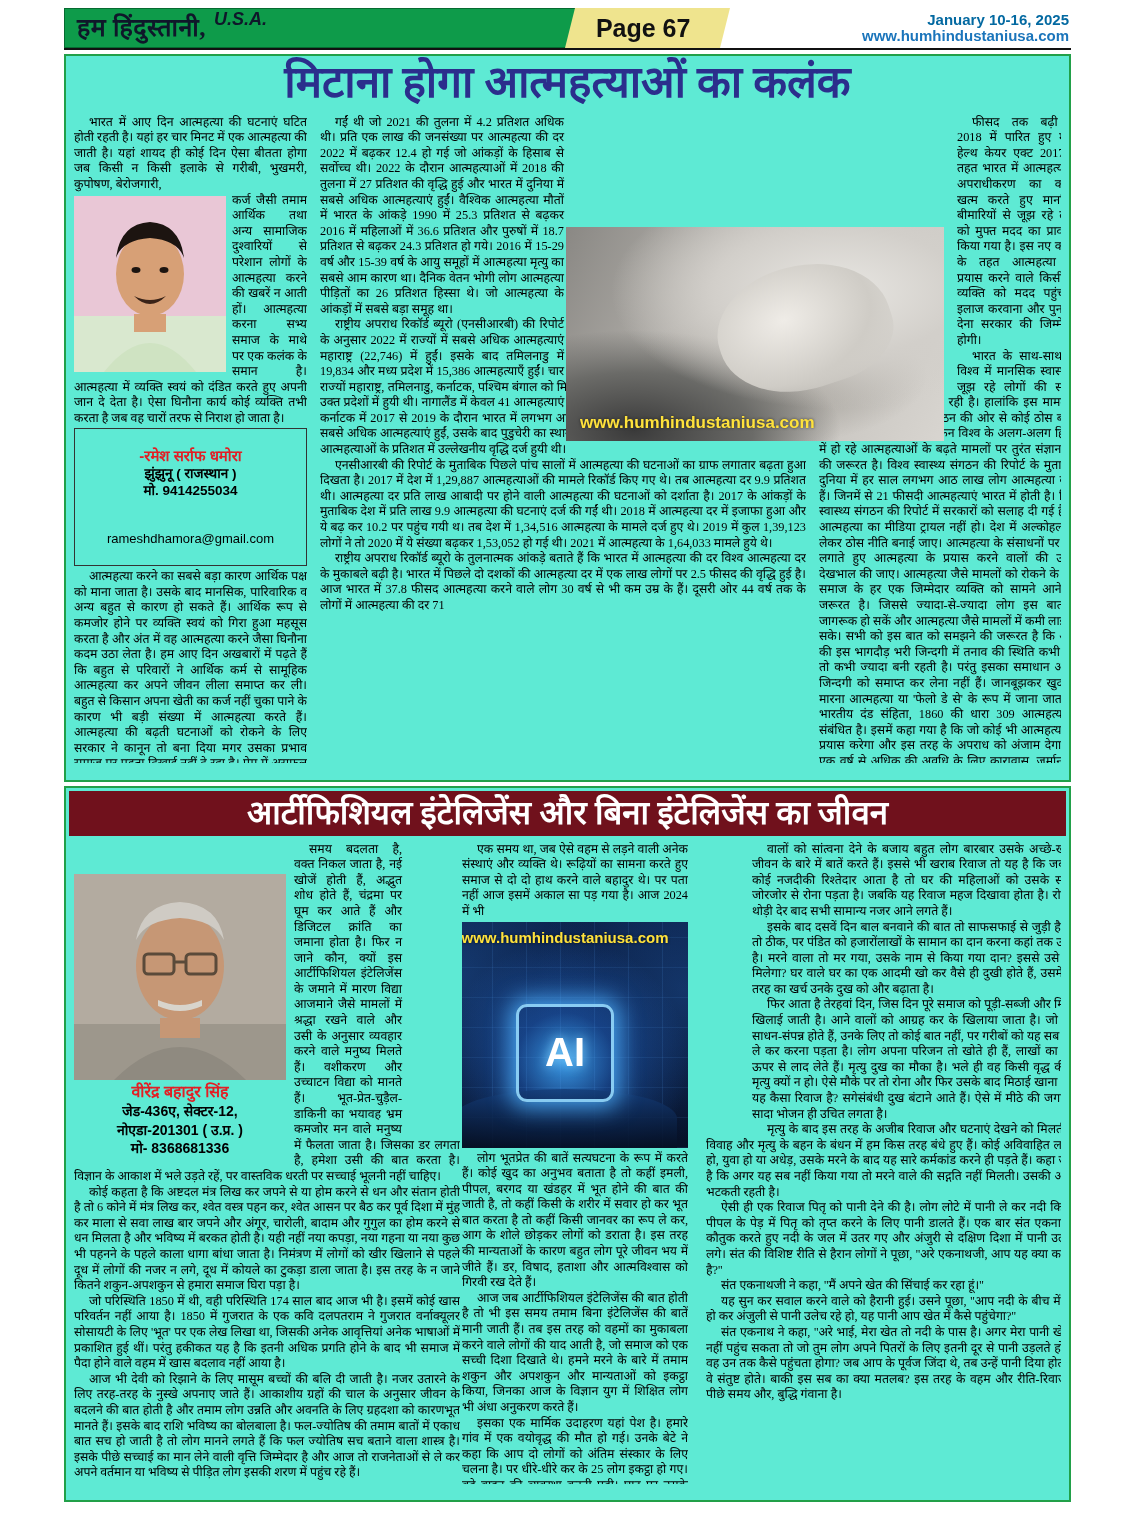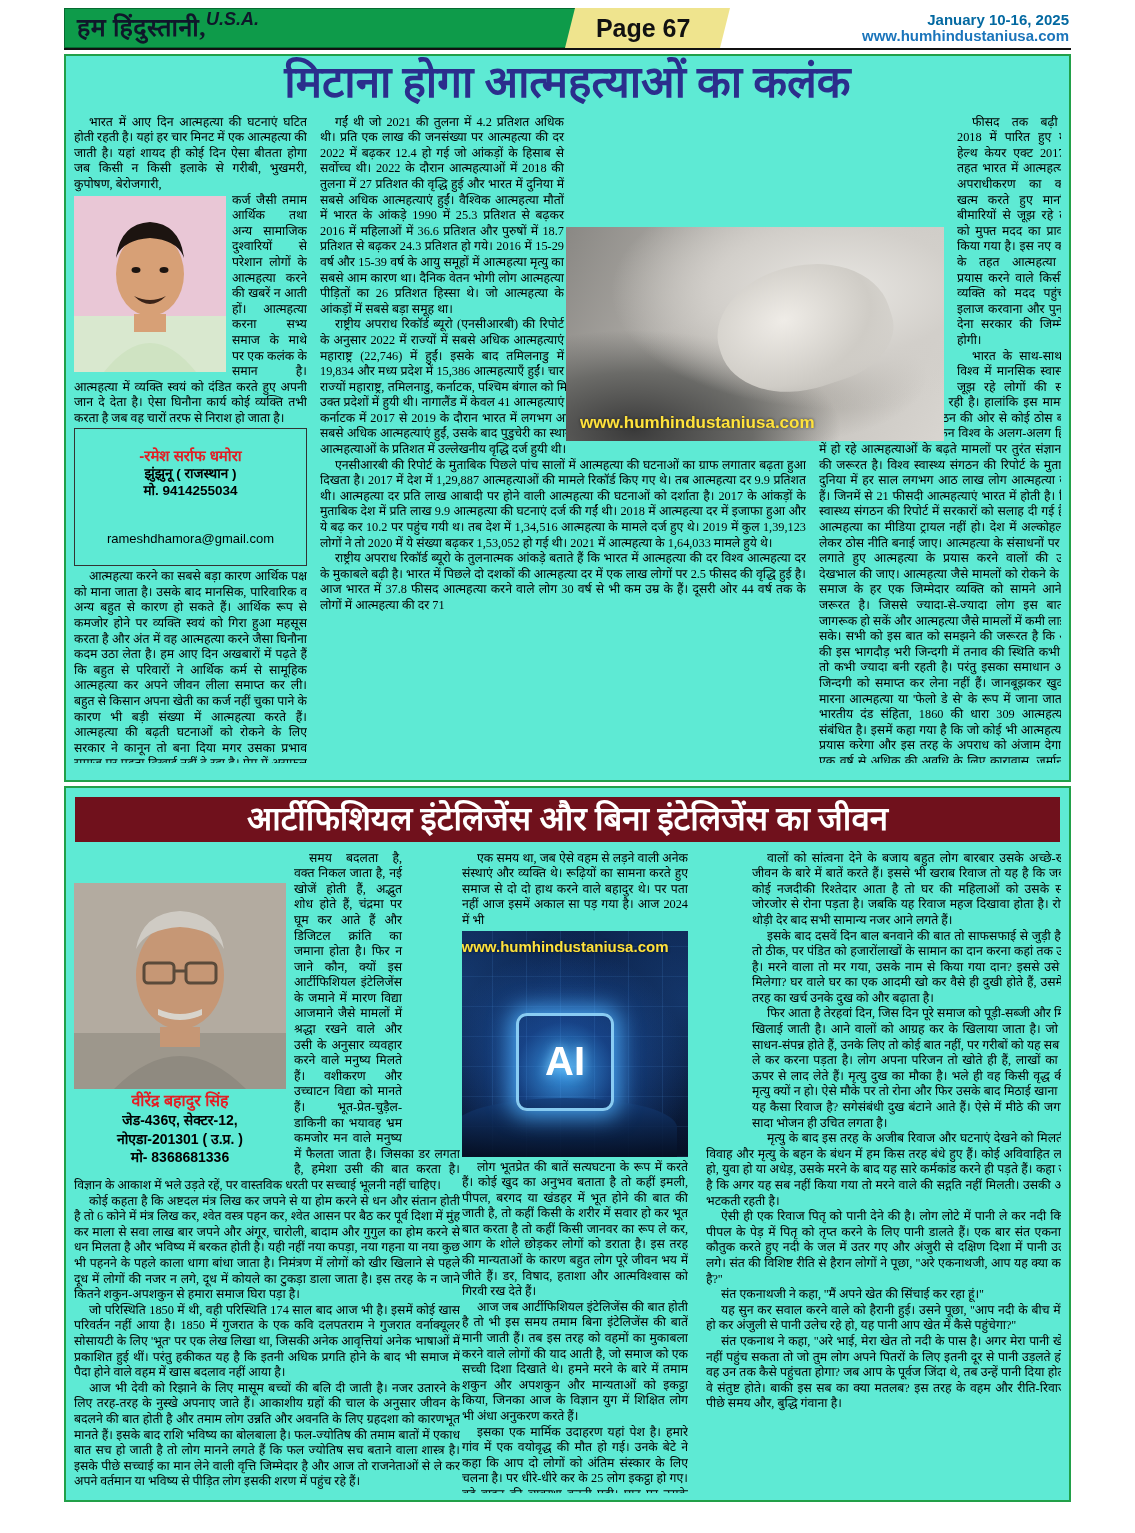--- a/index.html
+++ b/index.html
@@ -4,33 +4,33 @@
 <style>
   html,body{margin:0;padding:0;background:#ffffff;}
   body{font-family:"Liberation Serif","DejaVu Serif",serif;}
   .page{position:relative;width:1135px;height:1533px;background:#fff;overflow:hidden;}
   .inner{position:absolute;left:64px;top:8px;width:1007px;}
 
   
   .hdr{display:flex;align-items:stretch;height:40px;border-bottom:2px solid #111;}
   .hdr-green{background:#0E9B4A;color:#0f172a;flex:0 0 500px;display:flex;padding-left:12px;border:1px solid #066b31;}
   .hdr-green .mast{font-weight:bold;font-size:25px;letter-spacing:.5px;}
-  .hdr-green .mast-usa{font-style:italic;font-weight:bold;font-size:18px;font-family:"Liberation Sans",sans-serif;}
+  .hdr-green .mast-usa{font-style:italic;font-weight:bold;font-size:18px;margin-left:8px;font-family:"Liberation Sans",sans-serif;}
   .hdr-chip{background:#EFE48E;color:#111;font-family:"Liberation Sans",sans-serif;font-weight:bold;font-size:25px;
             display:flex;align-items:center;padding:0 34px 0 26px;transform:skewX(-14deg);margin-left:-8px;}
   .hdr-chip>span{transform:skewX(14deg);}
   .hdr-right{flex:1;display:flex;flex-direction:column;align-items:flex-end;justify-content:center;line-height:1.05;
              font-family:"Liberation Sans",sans-serif;padding-right:2px;}
   .hdr-date{color:#0369a1;font-weight:bold;font-size:15px;}
   .hdr-url{color:#1B75BB;font-weight:bold;font-size:15px;}
 
   
   .art{border:2px solid #21A049;margin-top:4px;position:relative;background:#5eead4;}
   .a1-head{text-align:center;color:#2B2E8C;font-weight:bold;font-size:44px;line-height:1.15;padding:2px 0 0 0;}
-  .a2-banner{background:#70111C;color:#fff;text-align:center;font-weight:bold;font-size:33px;line-height:1.35;margin:9px;}
+  .a2-banner{background:#70111C;color:#fff;text-align:center;font-weight:bold;font-size:33px;line-height:1.35;margin:3px;}
 
   
   .bodywrap{position:relative;margin:6px 8px 0 8px;height:648px;overflow:hidden;
             font-size:12.3px;line-height:15.6px;text-align:justify;color:#000;}
   .col{position:absolute;top:0;bottom:0;overflow:hidden;}
   .para{margin:0;text-indent:15px;}
   .lead{font-weight:normal;}
   .c1{left:0;width:233px;}
   .c2{left:246px;width:486px;}
   .c4{left:745px;width:262px;}

